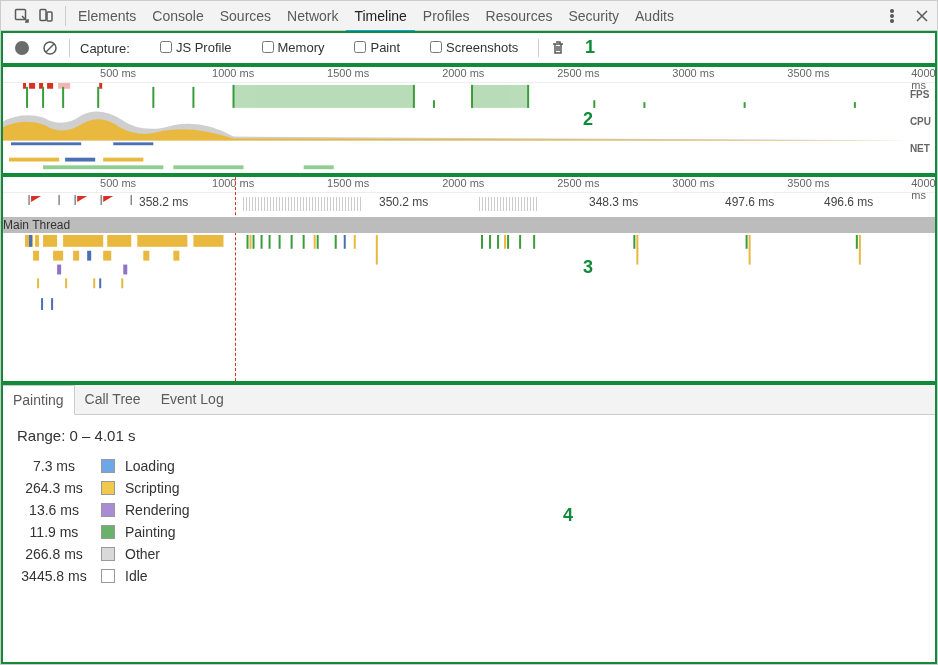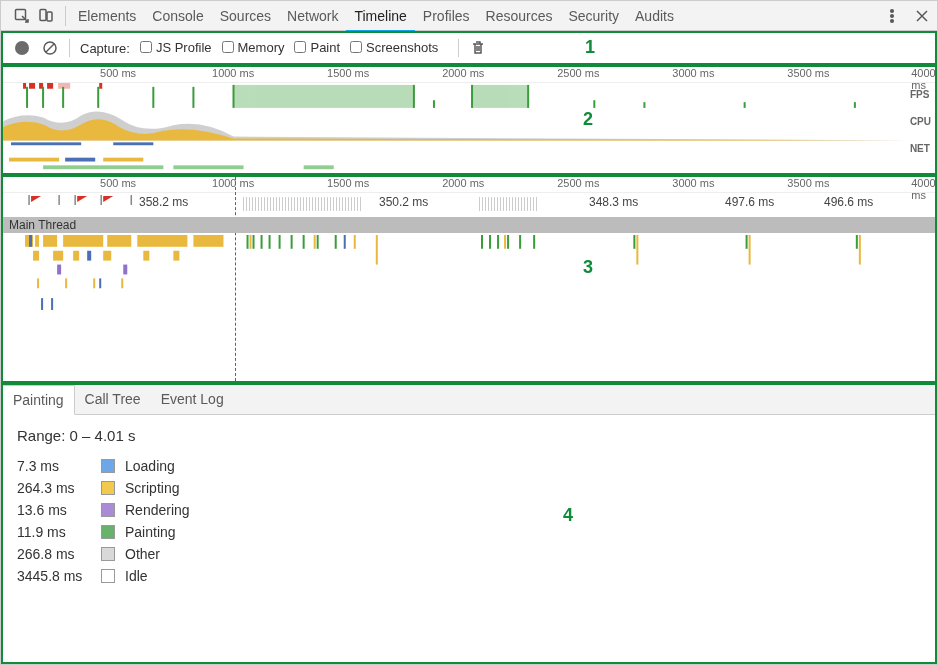--- a/index.html
+++ b/index.html
@@ -15,53 +15,53 @@
 .iconbtn { display: inline-flex; align-items: center; justify-content: center; width: 18px; height: 18px; color: #5a5a5a; cursor: pointer; }
 svg { width: 16px; height: 16px; stroke: currentColor; fill: none; stroke-width: 1.5; }
 
 
 .zone { border: 2px solid #118a3a; position: relative; }
 .zone-num { position: absolute; color: #118a3a; font-weight: bold; font-size: 18px; pointer-events: none; }
 
 
 .controls { height: 34px; display: flex; align-items: center; gap: 10px; padding: 0 10px; background: #fff; }
 .controls .sep { width: 1px; height: 18px; background: #ccc; }
-.controls label { display: inline-flex; align-items: center; gap: 4px; color: #333; font-size: 13px; }
+.controls label { display: inline-flex; align-items: center; gap: 4px; color: #333; font-size: 13px; margin-left: 20px; }
 .controls input[type=checkbox] { width: 12px; height: 12px; }
 .recdot { width: 14px; height: 14px; border-radius: 50%; background: #6b6b6b; }
 
 
 .overview { height: 110px; background: #fff; position: relative; font-size: 11px; }
 .ruler { height: 16px; position: relative; border-bottom: 1px solid #eee; }
 .ruler .tick { position: absolute; top: 0; color: #666; font-size: 11px; transform: translateX(-50%); }
 .lanelabels { position: absolute; right: 4px; top: 22px; font-size: 10px; font-weight: bold; color: #666; display: flex; flex-direction: column; gap: 16px; }
 .ov-body { position: absolute; left: 0; right: 26px; top: 16px; bottom: 0; }
 .ov-body svg { width: 100%; height: 100%; stroke: none; }
 
 
 .flame { height: 208px; background: #fff; position: relative; overflow: hidden; }
 .flame .times { position: absolute; left: 0; right: 0; top: 18px; height: 16px; }
 .flame .times span { position: absolute; font-size: 12px; color: #444; transform: translateX(-4px); }
-.mainthread { position: absolute; left: 0; right: 0; top: 40px; height: 16px; background: #bcbcbc; color: #333; font-size: 12px; padding-left: 6px; line-height: 16px; }
+.mainthread { position: absolute; left: 0; right: 0; top: 40px; height: 16px; background: #bcbcbc; color: #333; font-size: 12px; padding-left: 0; line-height: 16px; }
 .flame-body { position: absolute; left: 0; right: 0; top: 56px; bottom: 0; }
 .flame-body svg, .flame .bigsvg { width: 100%; height: 100%; stroke: none; }
 .vline-red { position: absolute; top: 0; bottom: 0; border-left: 1px dashed #d93025; }
 .flame .run1 { position:absolute; top:20px; height:14px; background: repeating-linear-gradient(90deg,#ccc 0,#ccc 1px,transparent 1px,transparent 3px); }
 
 
 .details { flex: 1; display: flex; flex-direction: column; }
 .subtabs { height: 30px; border-bottom: 1px solid #ccc; display: flex; align-items: stretch; background: #f3f3f3; }
 .subtabs .tab { padding: 6px 10px; color: #5a5a5a; cursor: pointer; font-size: 14px; }
 .subtabs .tab.active { background: #fff; border-top: 1px solid #ccc; border-right: 1px solid #ccc; border-bottom: 1px solid #fff; margin-bottom: -1px; }
 .summary-body { flex: 1; padding: 12px 14px; position: relative; }
 .pie-wrap { display: flex; gap: 24px; align-items: flex-start; margin-top: 14px; }
 .pie { width: 150px; text-align: center; }
 .pie svg { width: 130px; height: 130px; }
 .legend { display: grid; grid-template-columns: auto auto auto; gap: 6px 10px; align-items: center; font-size: 14px; }
-.legend .ms { text-align: left; min-width: 74px; }
+.legend .ms { text-align: center; min-width: 74px; }
 .legend .sw { width: 14px; height: 14px; border: 1px solid #999; }
 </style>
 </head>
 <body>
 
 <div class="root">
 
   <div class="tabbar">
     <div class="devicegrp">
       <span class="iconbtn">

